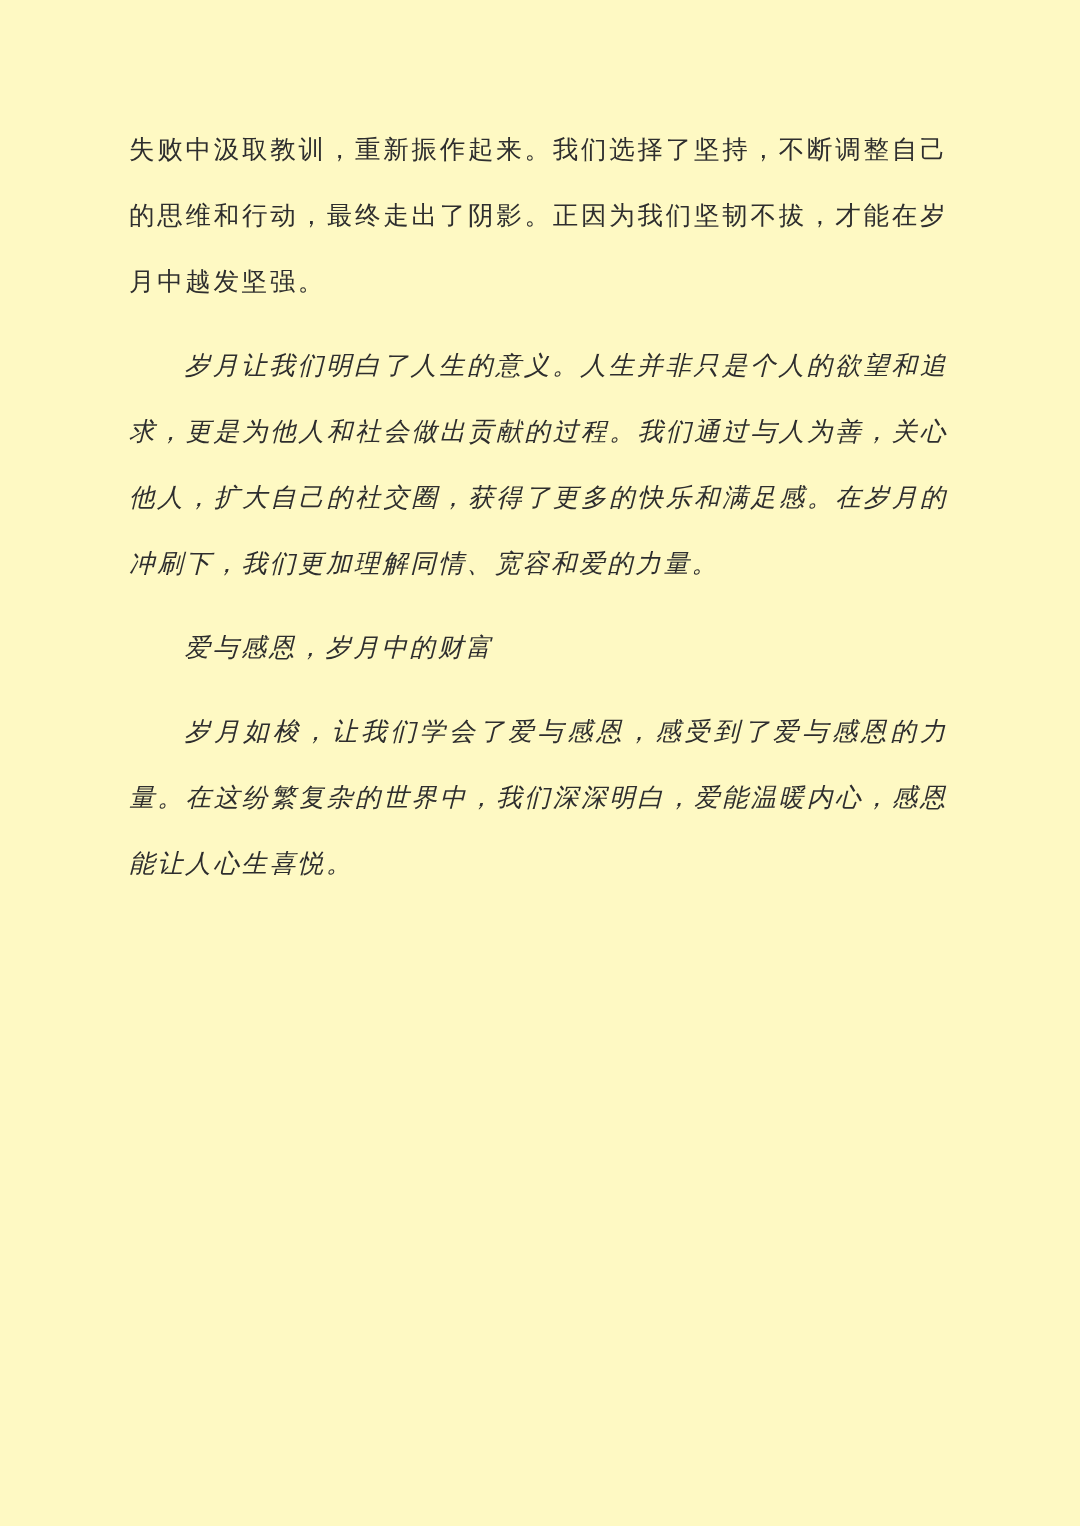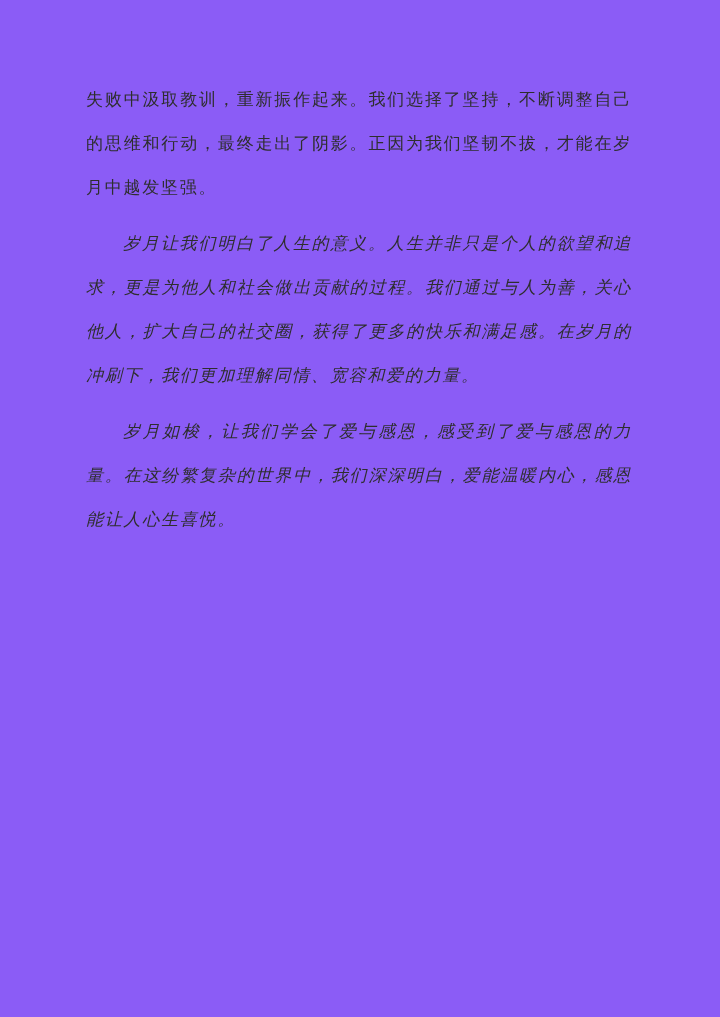--- a/index.html
+++ b/index.html
@@ -13,21 +13,21 @@
     position: relative;
     overflow: hidden;
     font-family: "Liberation Serif", "DejaVu Serif", serif;
   }
   .page {
     position: absolute;
     left: 0;
     top: 0;
     width: 720px;
     height: 1017px;
-    background: #8b5cf6;
+    background: #fef9c3;
   }
   .page-content {
     position: absolute;
     left: 86px;
     top: 78px;
     width: 546px;
     color: #2e2e2e;
     font-size: 17px;
     line-height: 44px;
     letter-spacing: 1.75px;
@@ -52,15 +52,16 @@
     text-align: left;
   }
 </style>
 </head>
 <body>
 
 <div class="page">
   <div class="page-content">
     <p class="body-para">失败中汲取教训，重新振作起来。我们选择了坚持，不断调整自己的思维和行动，最终走出了阴影。正因为我们坚韧不拔，才能在岁月中越发坚强。</p>
     <p class="body-para indent">岁月让我们明白了人生的意义。人生并非只是个人的欲望和追求，更是为他人和社会做出贡献的过程。我们通过与人为善，关心他人，扩大自己的社交圈，获得了更多的快乐和满足感。在岁月的冲刷下，我们更加理解同情、宽容和爱的力量。</p>
+    <p class="subtitle indent">爱与感恩，岁月中的财富</p>
     <p class="body-para indent">岁月如梭，让我们学会了爱与感恩，感受到了爱与感恩的力量。在这纷繁复杂的世界中，我们深深明白，爱能温暖内心，感恩能让人心生喜悦。</p>
   </div>
 </div>
 
 </body></html>

